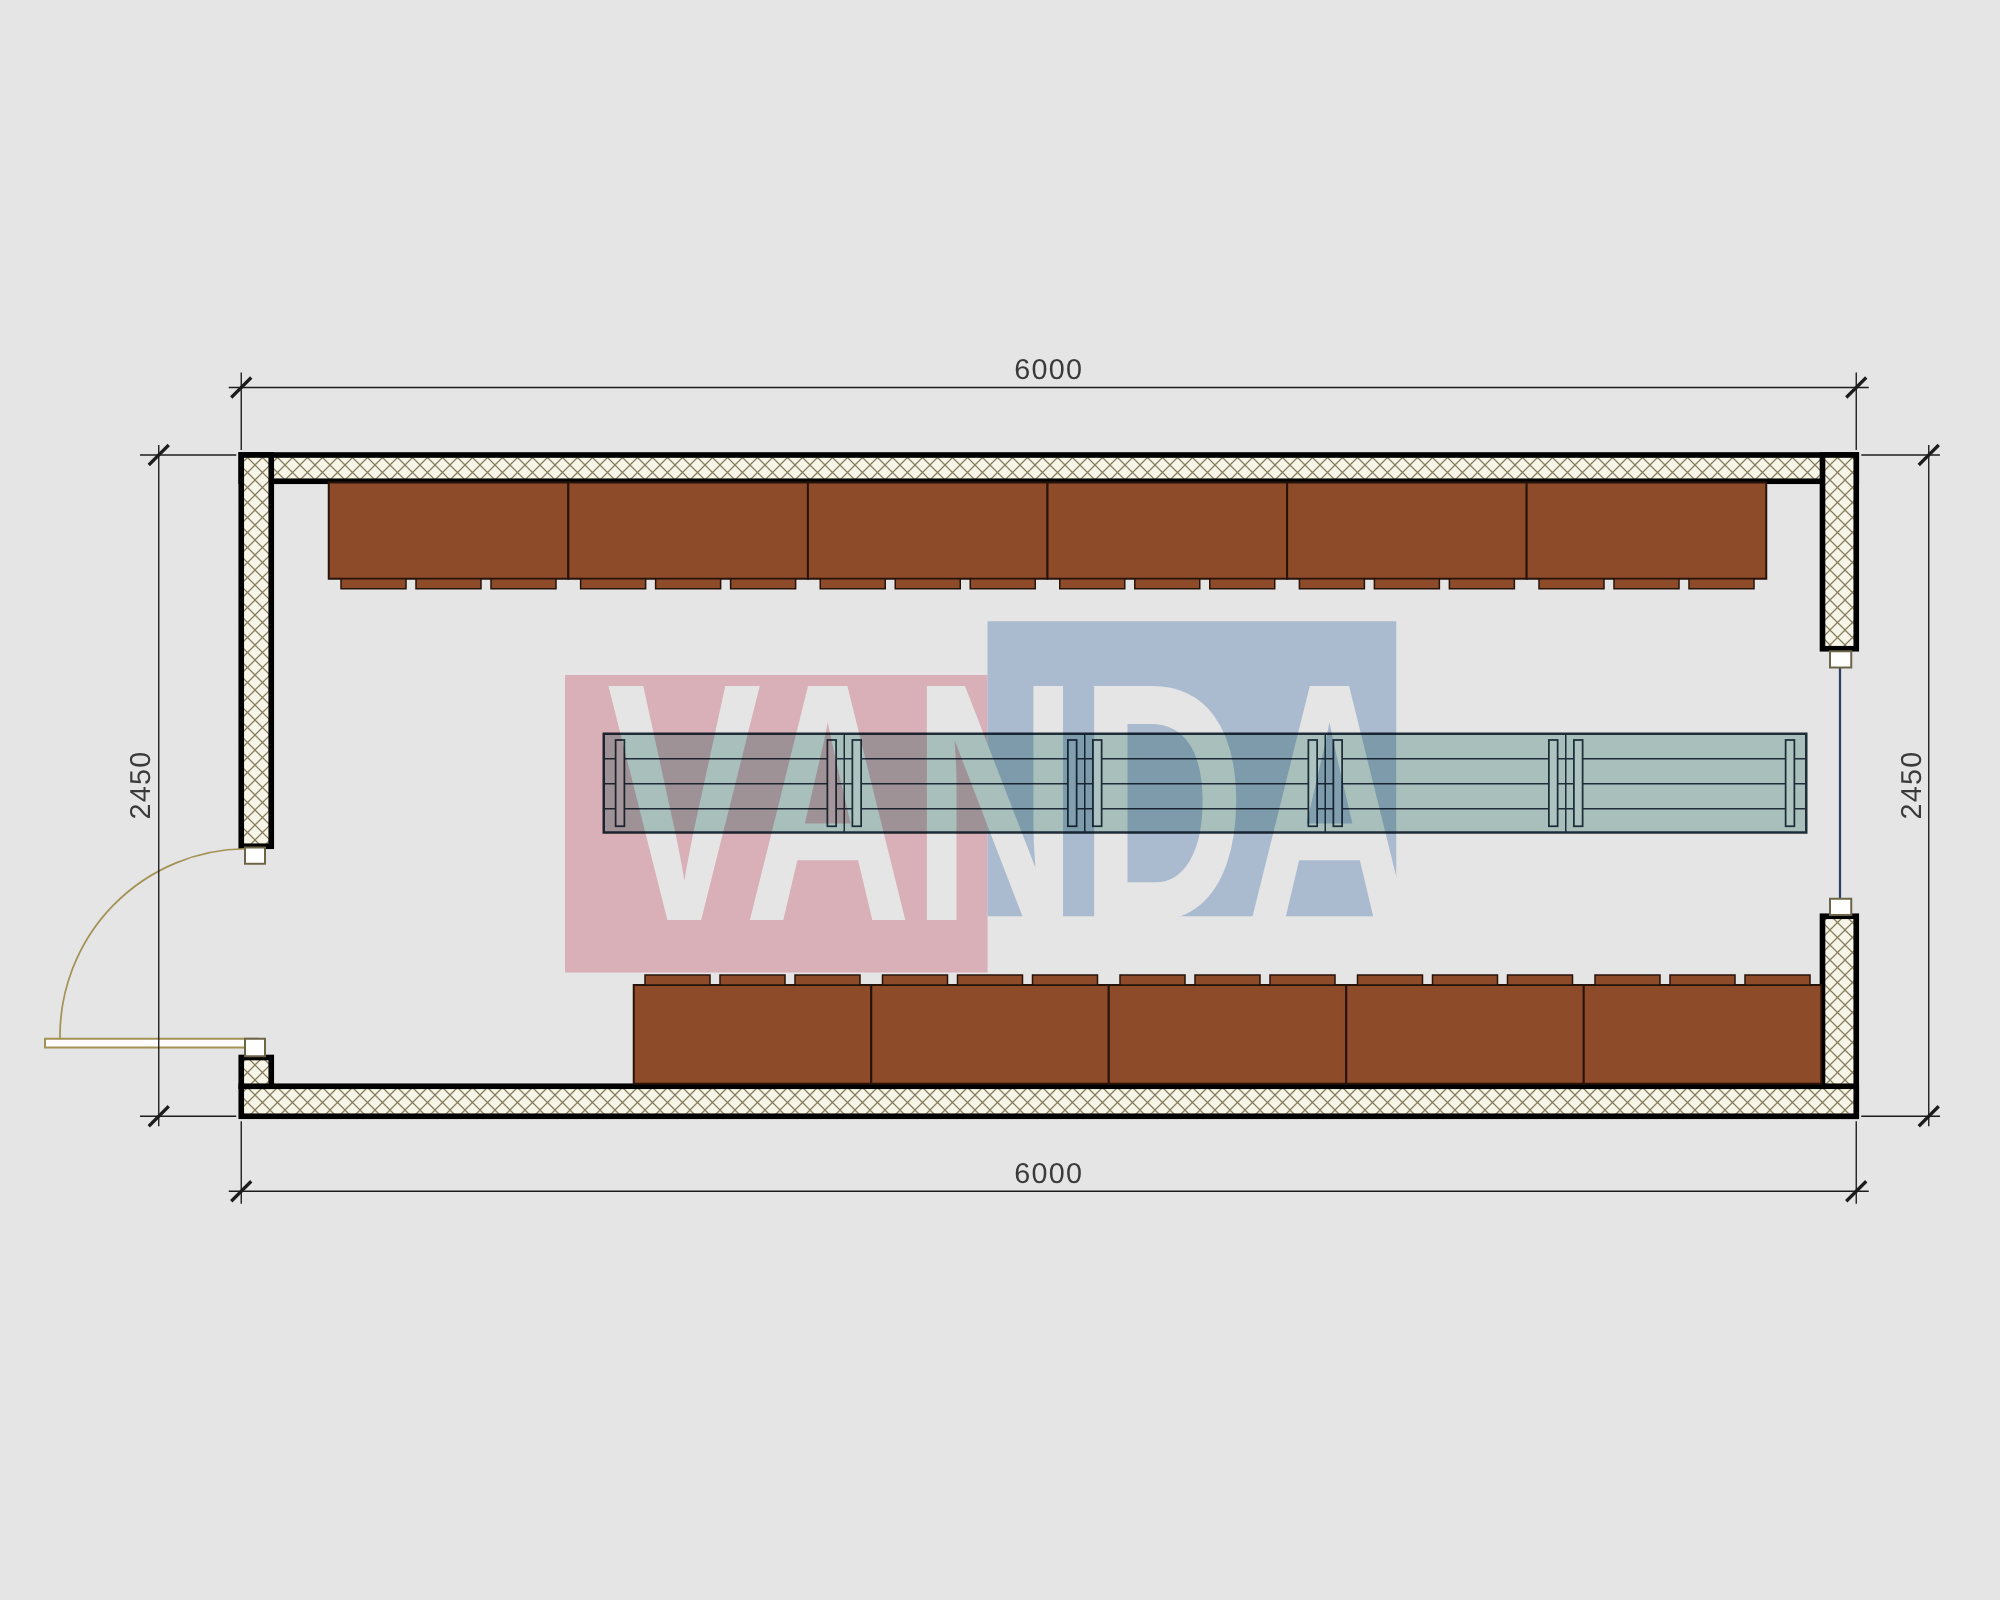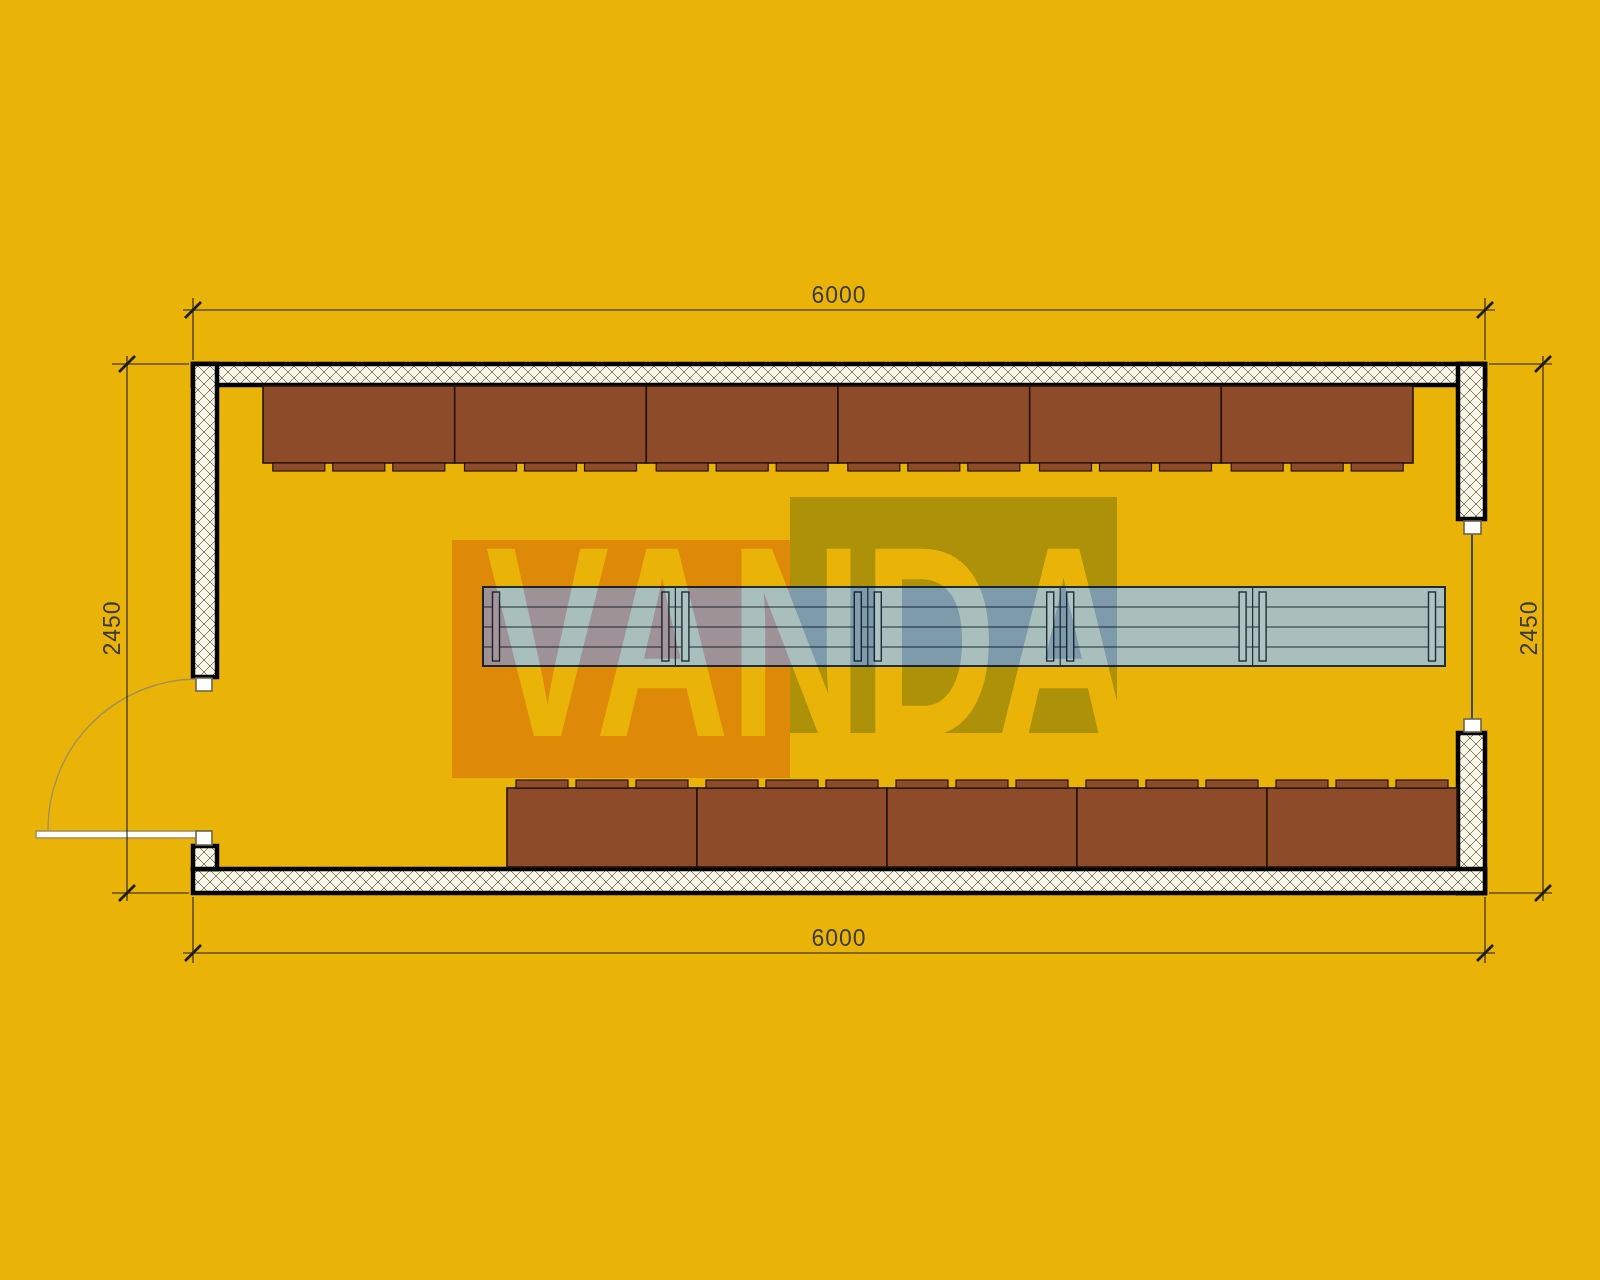--- a/index.html
+++ b/index.html
@@ -1,18 +1,18 @@
 <!DOCTYPE html>
 <html><head>
 <meta charset="utf-8">
 <style>
   html, body { margin: 0; padding: 0; background: #ffffff; }
   .canvas-wrap {
     width: 1600px; height: 1280px; position: relative;
-    background: #eab308; overflow: hidden;
+    background: #e5e5e5; overflow: hidden;
     font-family: "Liberation Sans", sans-serif;
   }
   svg text.dim-label {
     font-family: "Liberation Sans", sans-serif;
     font-size: 23px;
     fill: #3a3a3a;
     letter-spacing: 1px;
   }
 </style>
 </head>

